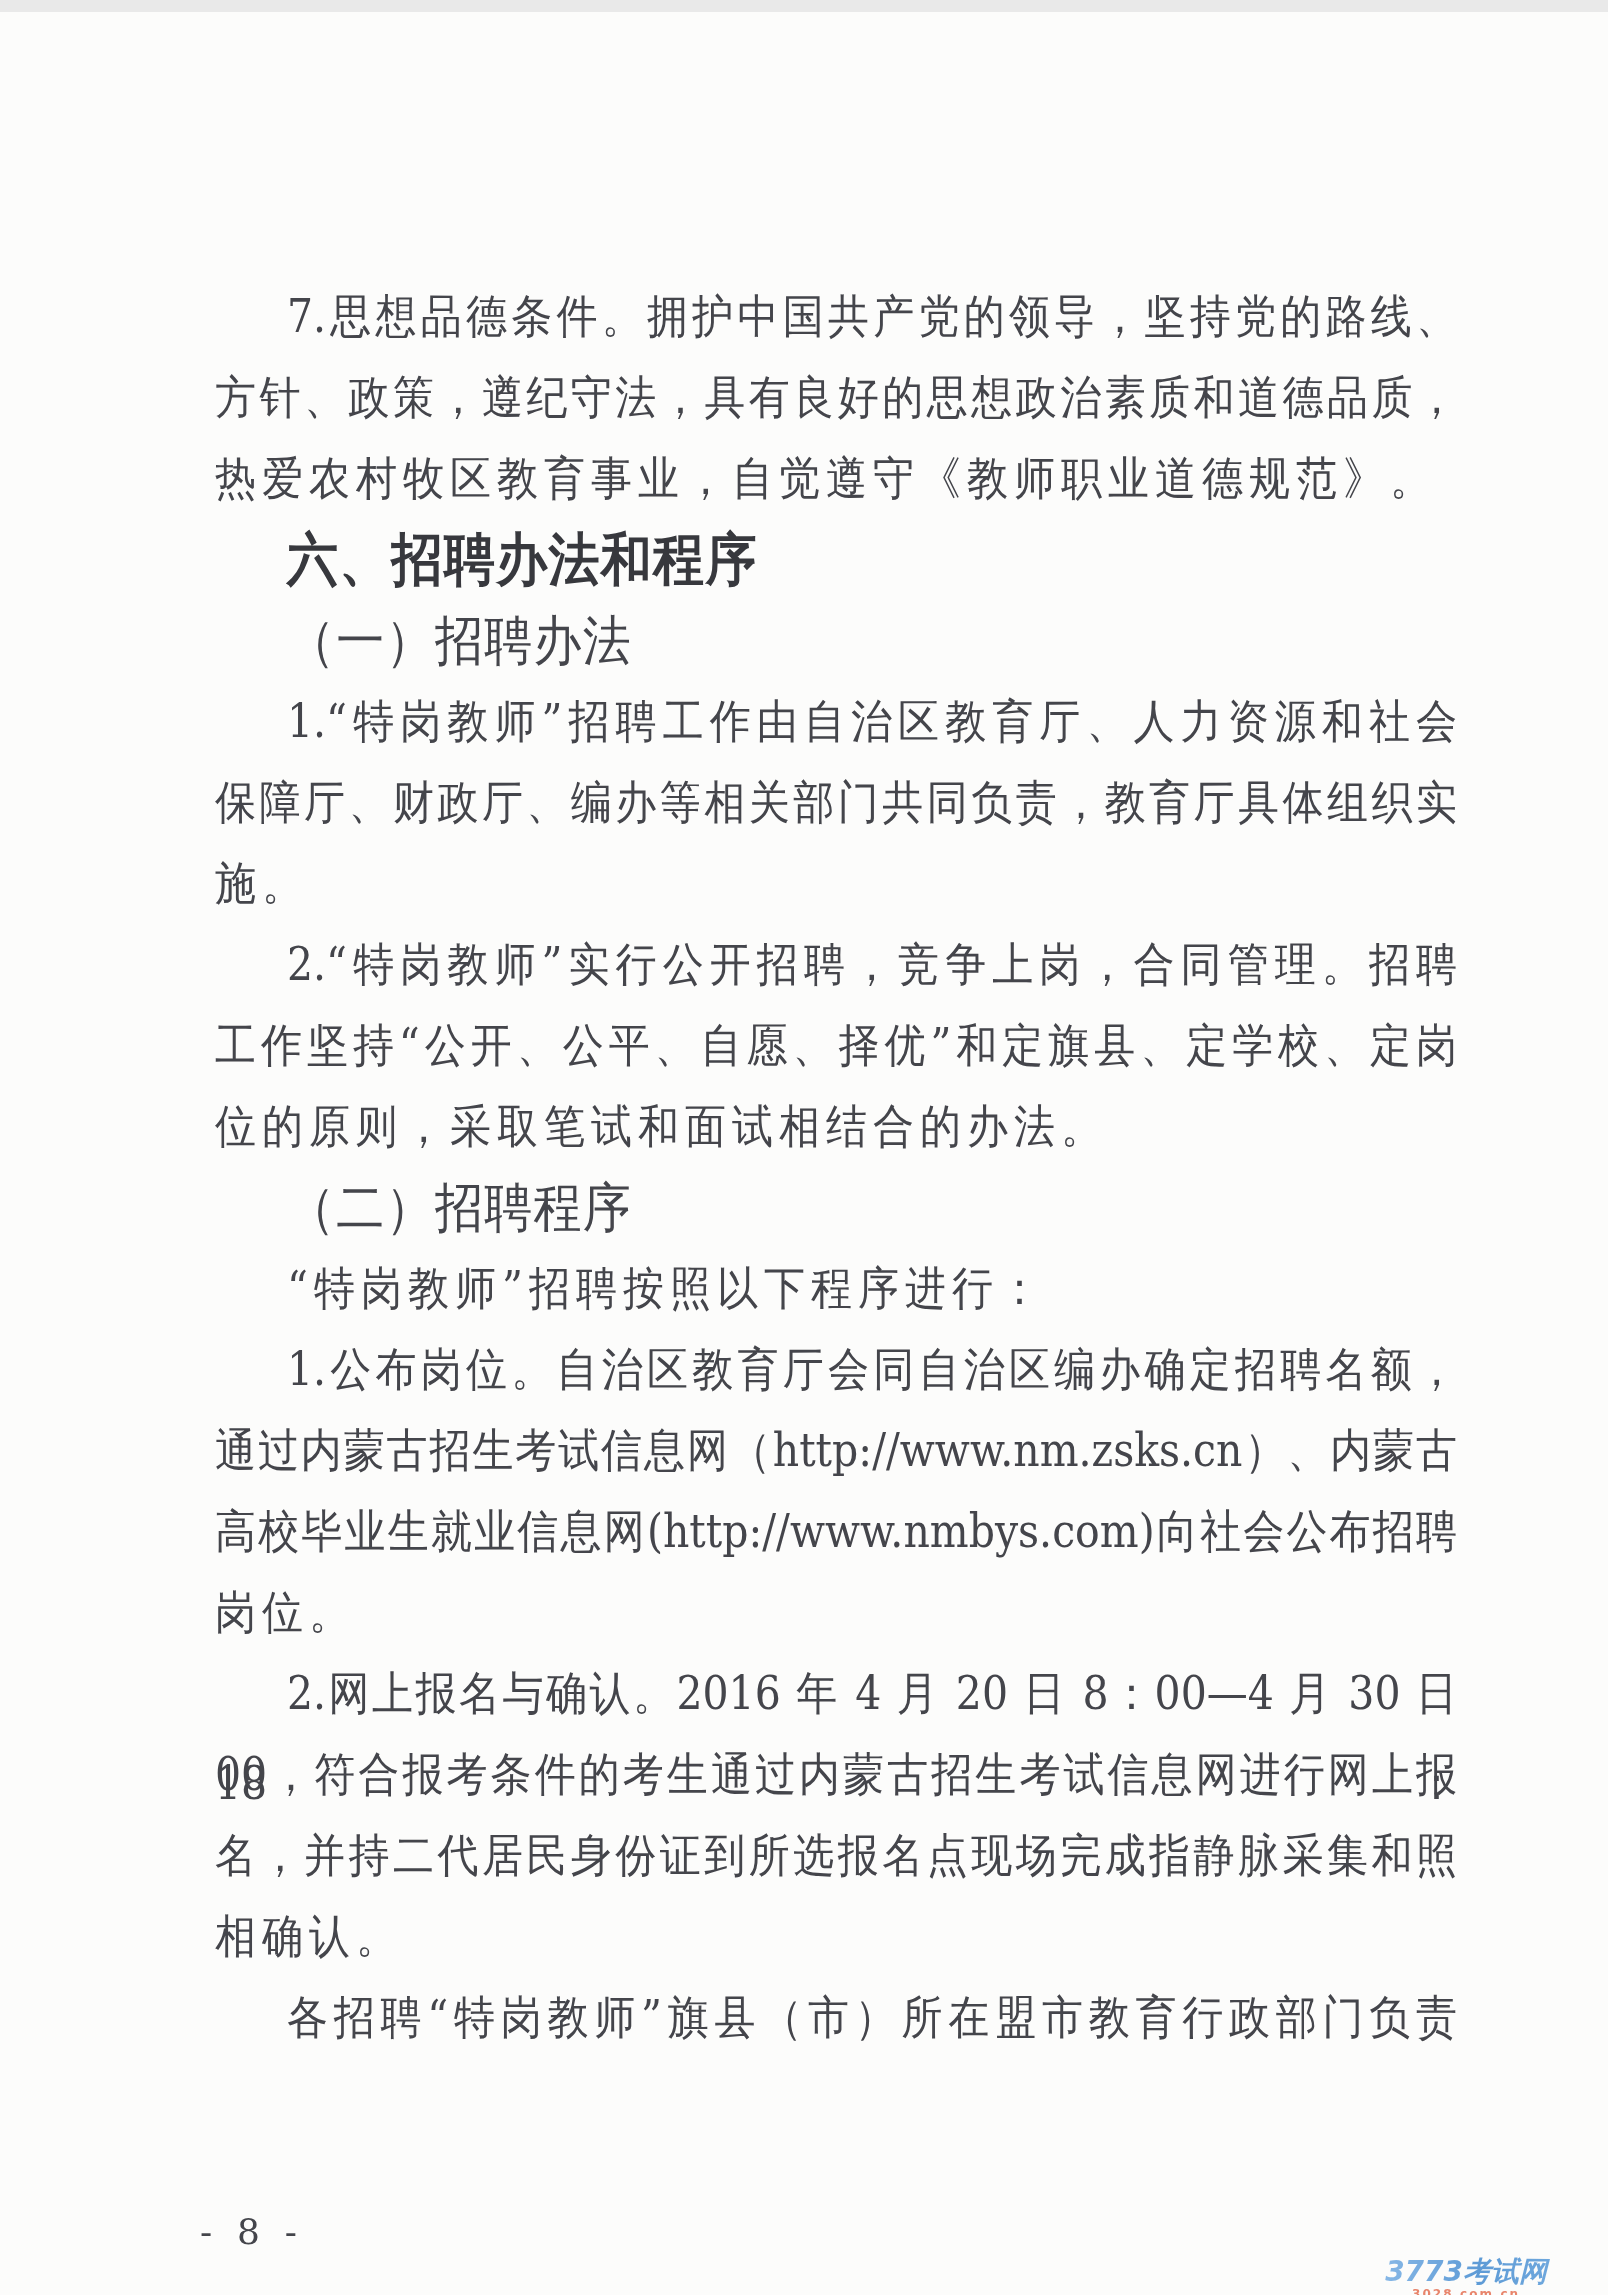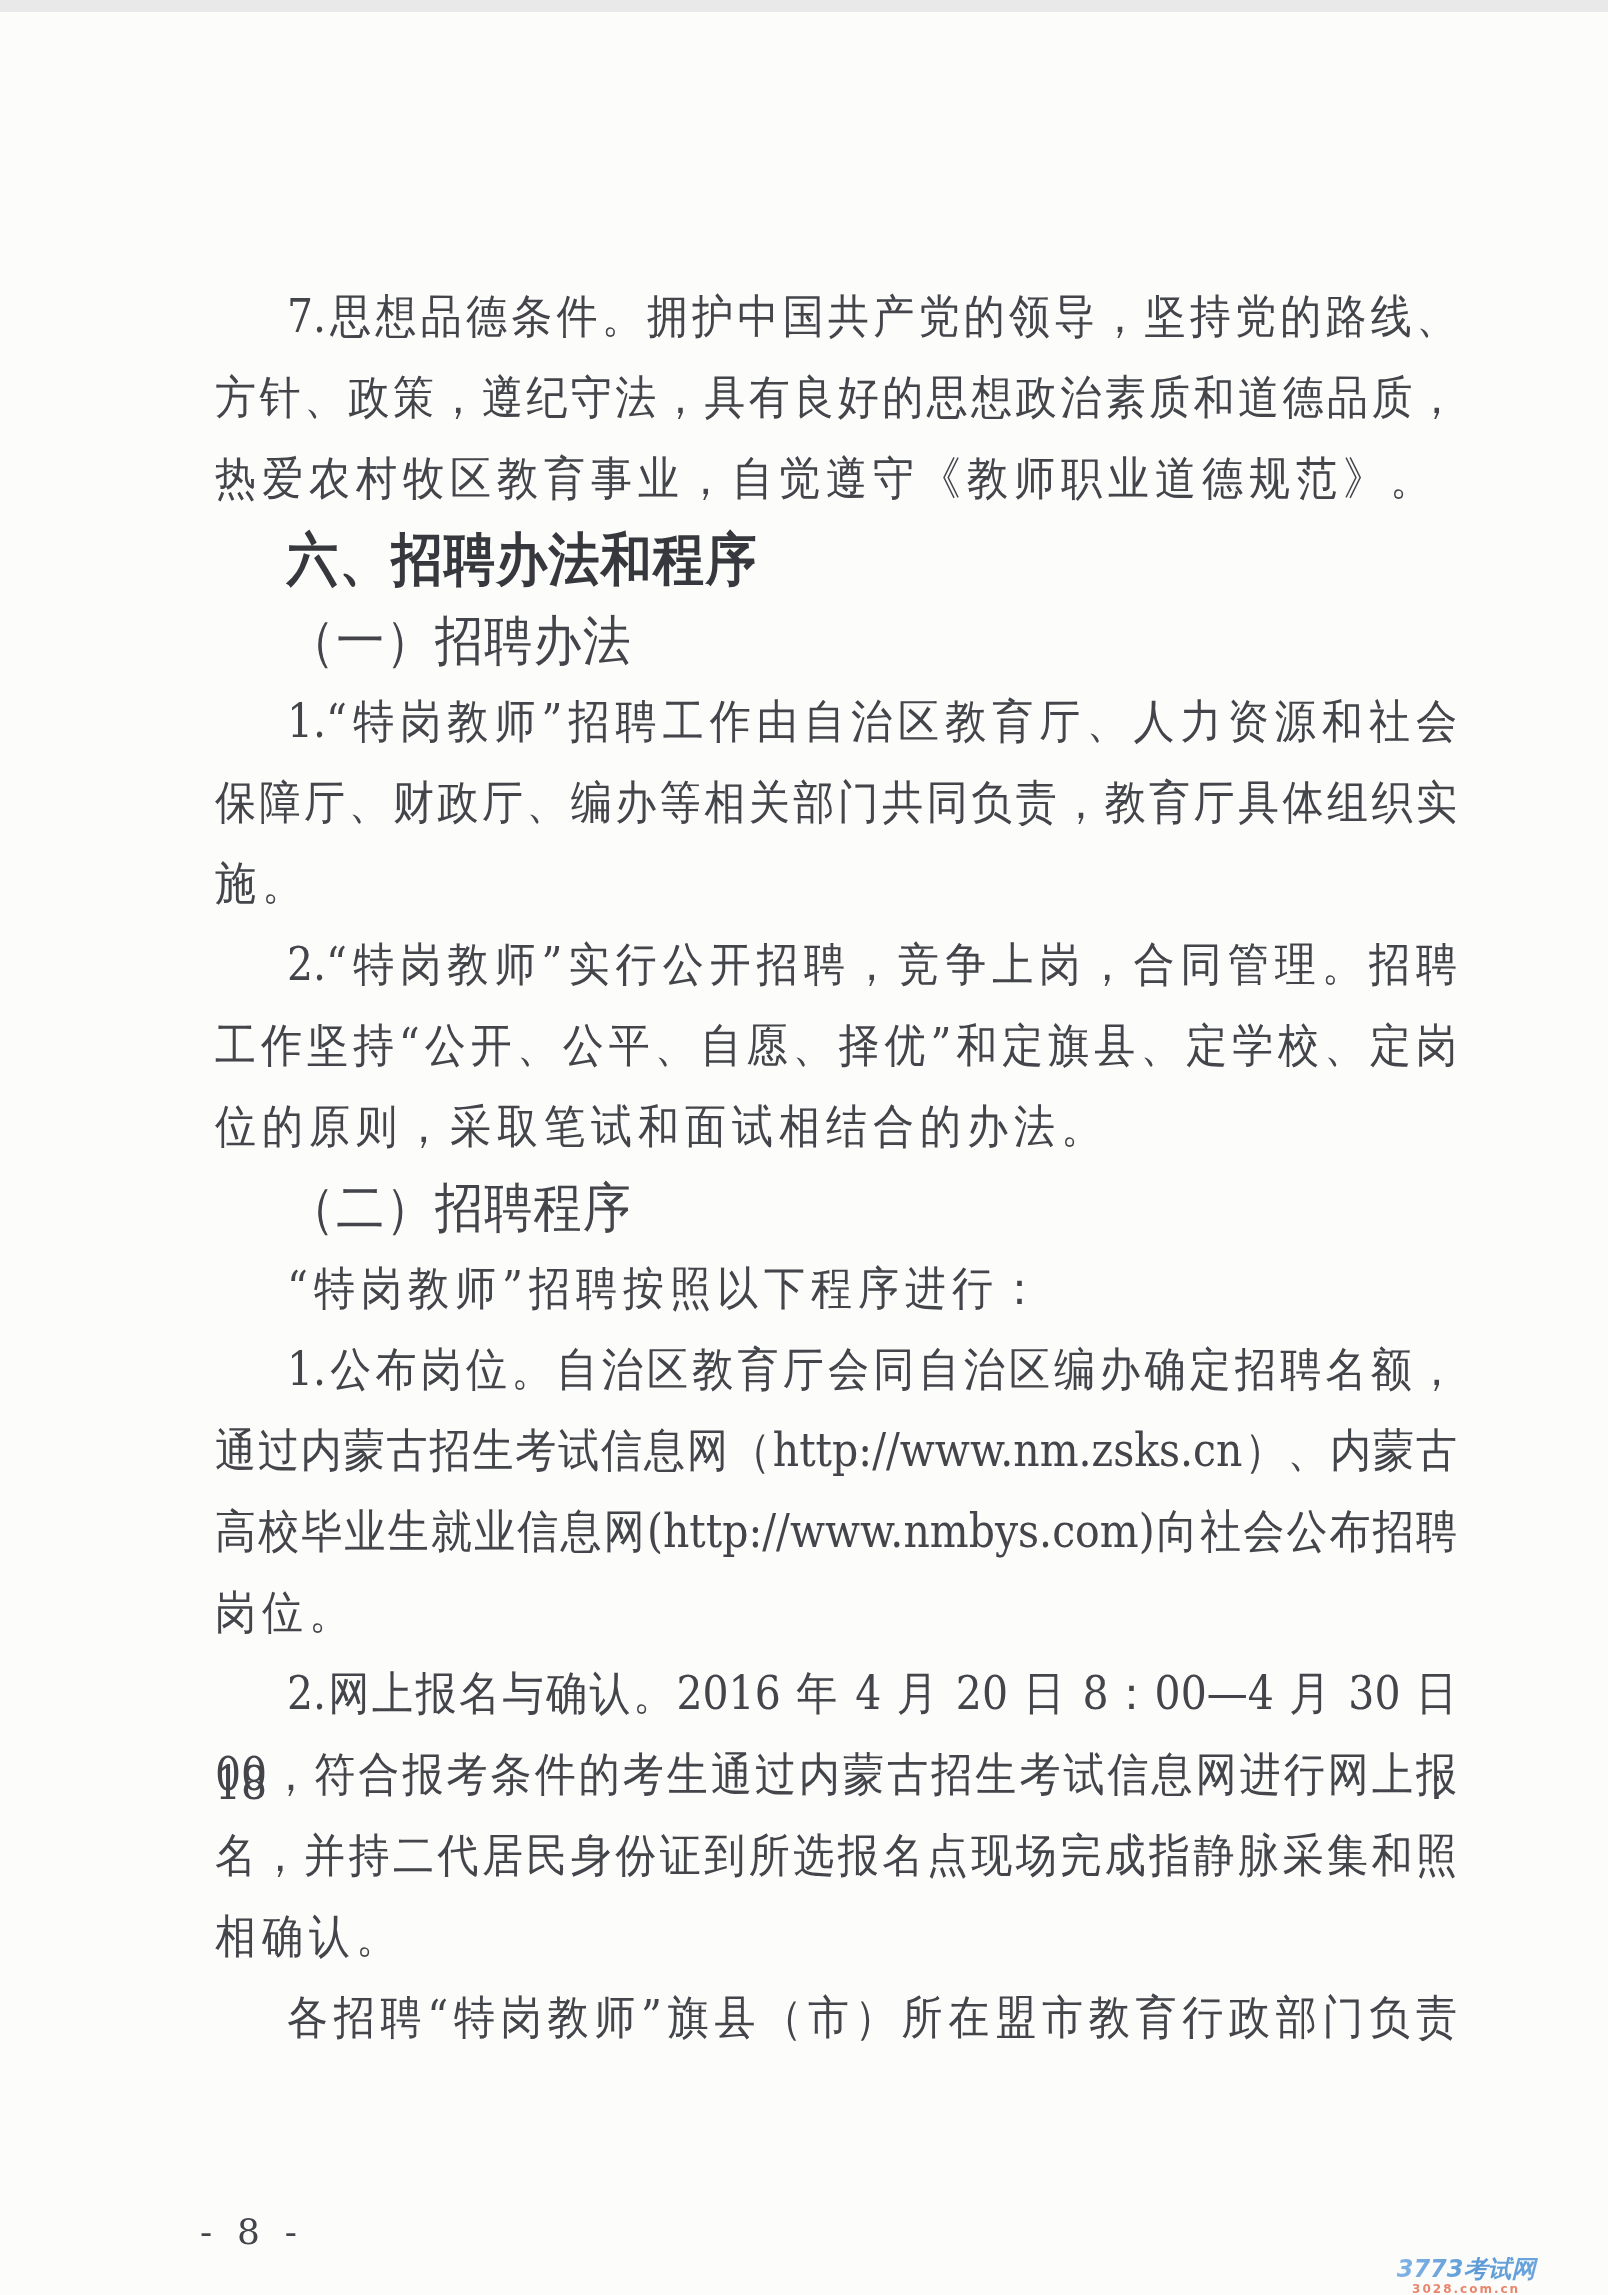--- a/index.html
+++ b/index.html
@@ -69,21 +69,21 @@
     width: 267px;
     text-align: center;
     line-height: 1.05;
   }
 
   .wm-title {
     display: block;
     font-family: "DejaVu Sans", "Liberation Sans", sans-serif;
     font-weight: bold;
     font-style: italic;
-    font-size: 24px;
+    font-size: 28px;
     color: var(--wm-blue, #5e9bd6);
     background: linear-gradient(90deg, #9cc6ee 0%, #5e9bd6 55%, #7ab0e2 100%);
     -webkit-background-clip: text;
     background-clip: text;
     -webkit-text-fill-color: transparent;
   }
 
   .wm-url {
     display: block;
     margin-top: 1.3px;

